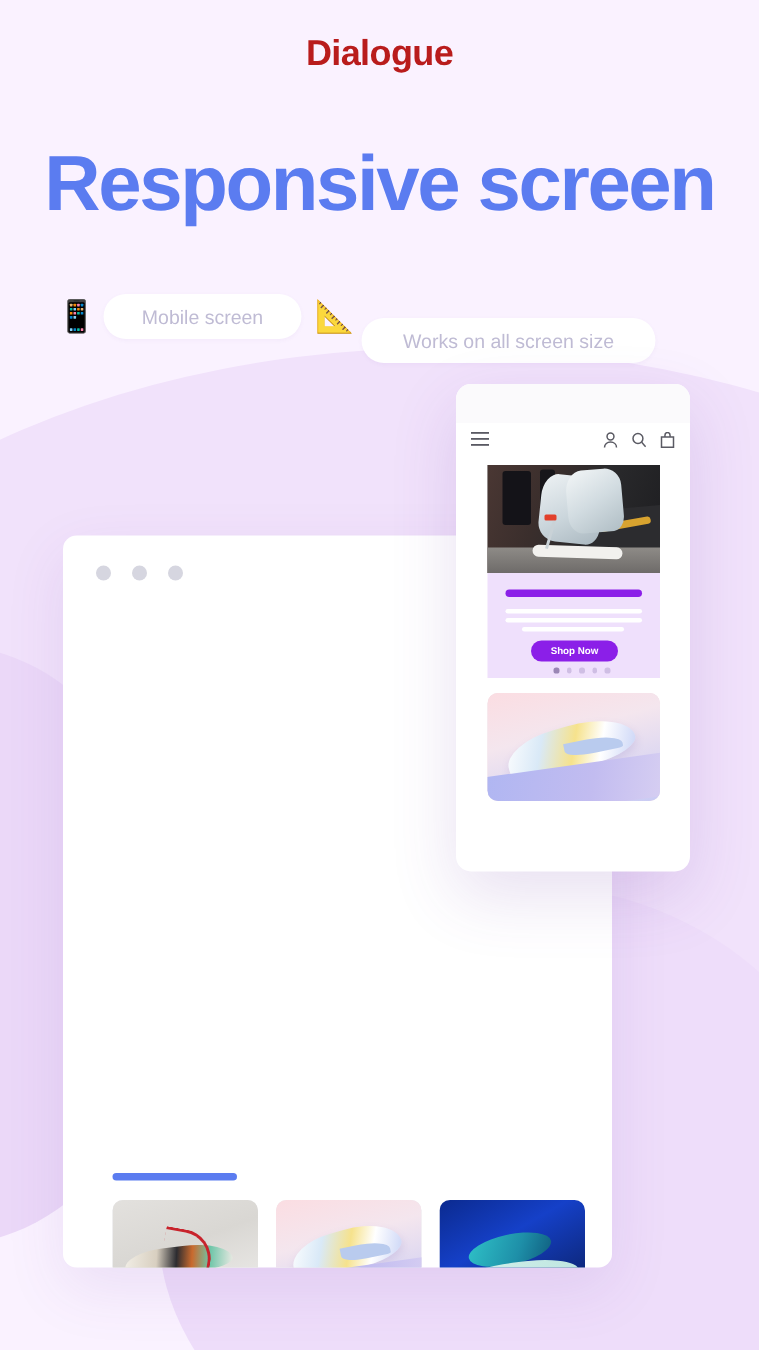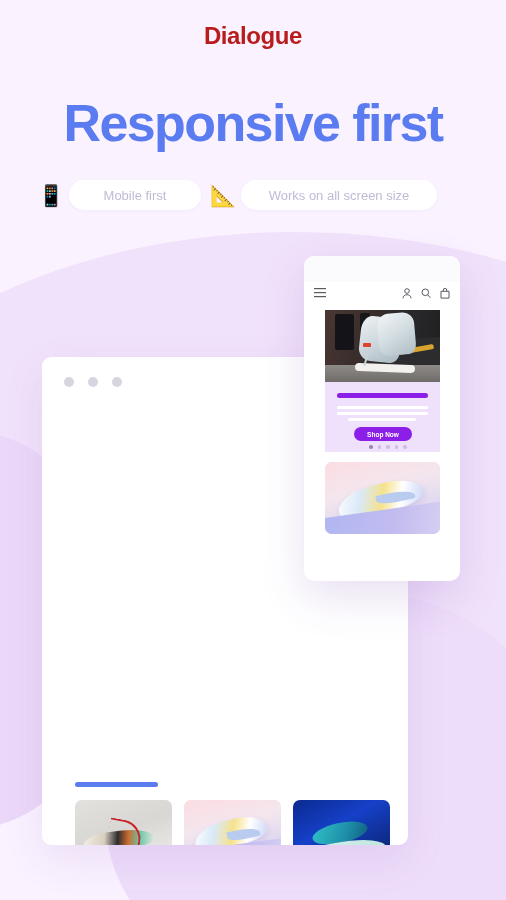--- a/index.html
+++ b/index.html
@@ -69,21 +69,21 @@
     border-radius:20px;
     height:30px;
     display:flex; align-items:center; justify-content:center;
     padding:0 20px;
     font-size:13px;
     color:#BFBBD4;
     box-shadow:0 1px 3px rgba(120,80,180,.05);
     white-space:nowrap;
   }
   .chip.w1{ min-width:132px; }
-  .chip.w2{ min-width:196px; }
+  .chip.w2{ min-width:196px;margin-top:32px; }
 
   
   .tablet{
     position:absolute;
     left:42px; top:357px;
     width:366px; height:488px;
     background:#FFFFFF;
     border-radius:9px;
     box-shadow:0 14px 40px rgba(110,60,170,.10);
     overflow:hidden;
@@ -291,25 +291,25 @@
 <div class="bg-layer">
   <div class="blob-top"></div>
   <div class="blob-left"></div>
   <div class="blob-bottom"></div>
 </div>
 
 <div class="stage">
 
   <div class="brand">Dialogue</div>
 
-  <h1 class="headline">Responsive first</h1>
+  <h1 class="headline">Responsive screen</h1>
 
   <div class="chips">
     <span class="chip-icon">📱</span>
-    <div class="chip w1">Mobile first</div>
+    <div class="chip w1">Mobile screen</div>
     <span class="chip-icon">📐</span>
     <div class="chip w2">Works on all screen size</div>
   </div>
 
   <div class="tablet">
 
     <div class="dots-row">
       <span class="dot"></span>
       <span class="dot"></span>
       <span class="dot"></span>

